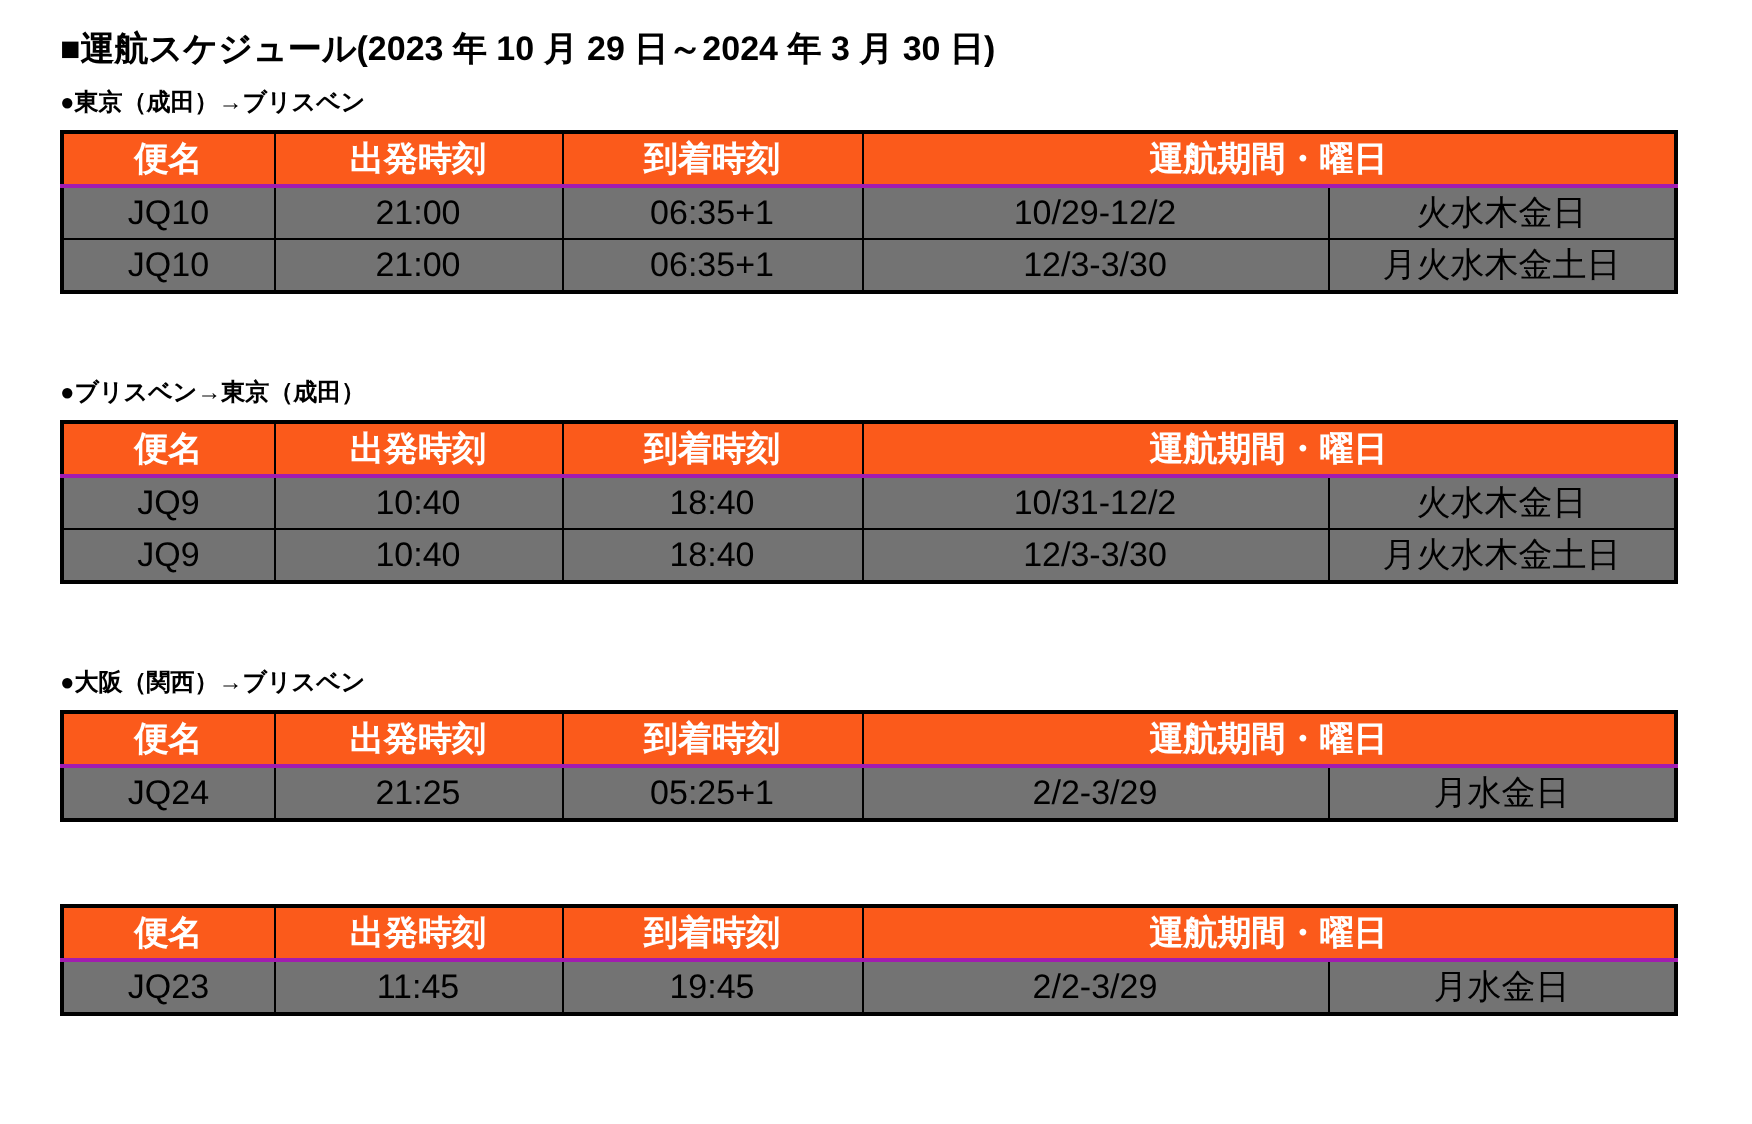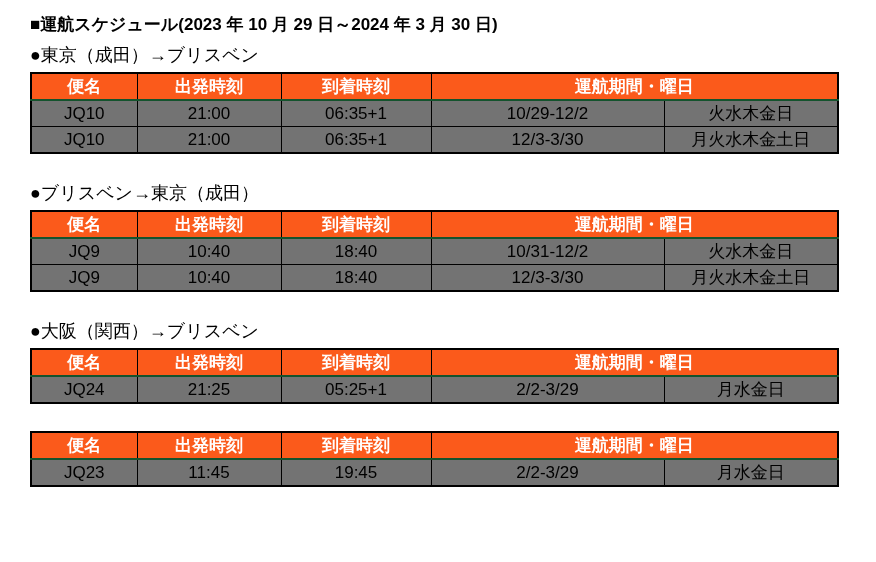--- a/index.html
+++ b/index.html
@@ -15,28 +15,28 @@
   .page {
     padding: 13px 30px 0 30px;
   }
   .title {
     font-size: 17px;
     font-weight: bold;
     margin: 0 0 3px 0;
     white-space: nowrap;
   }
   .route-section {
-    margin-top: 27px;
+    margin-top: 41px;
   }
   .route-section:first-child {
     margin-top: 7px;
   }
   .route-heading {
-    font-size: 18px;
-    font-weight: normal;
+    font-size: 12px;
+    font-weight: bold;
     margin: 0 0 5px 0;
     white-space: nowrap;
   }
   table.schedule {
     border-collapse: collapse;
     table-layout: fixed;
     width: 807px;
     border: 2px solid #000000;
   }
   table.schedule th,
@@ -48,21 +48,21 @@
     height: 26px;
     padding: 0 2px;
     line-height: 25px;
     white-space: nowrap;
     overflow: hidden;
   }
   table.schedule thead th {
     background: var(--accent, #FB5A1B);
     color: #ffffff;
     font-weight: bold;
-    border-bottom: 2px solid #14532d;
+    border-bottom: 2px solid #a21caf;
   }
   table.schedule td {
     font-weight: normal;
     background: #737373;
   }
   .footnote {
     font-size: 17px;
     margin: 5px 0 0 0;
     white-space: nowrap;
   }

